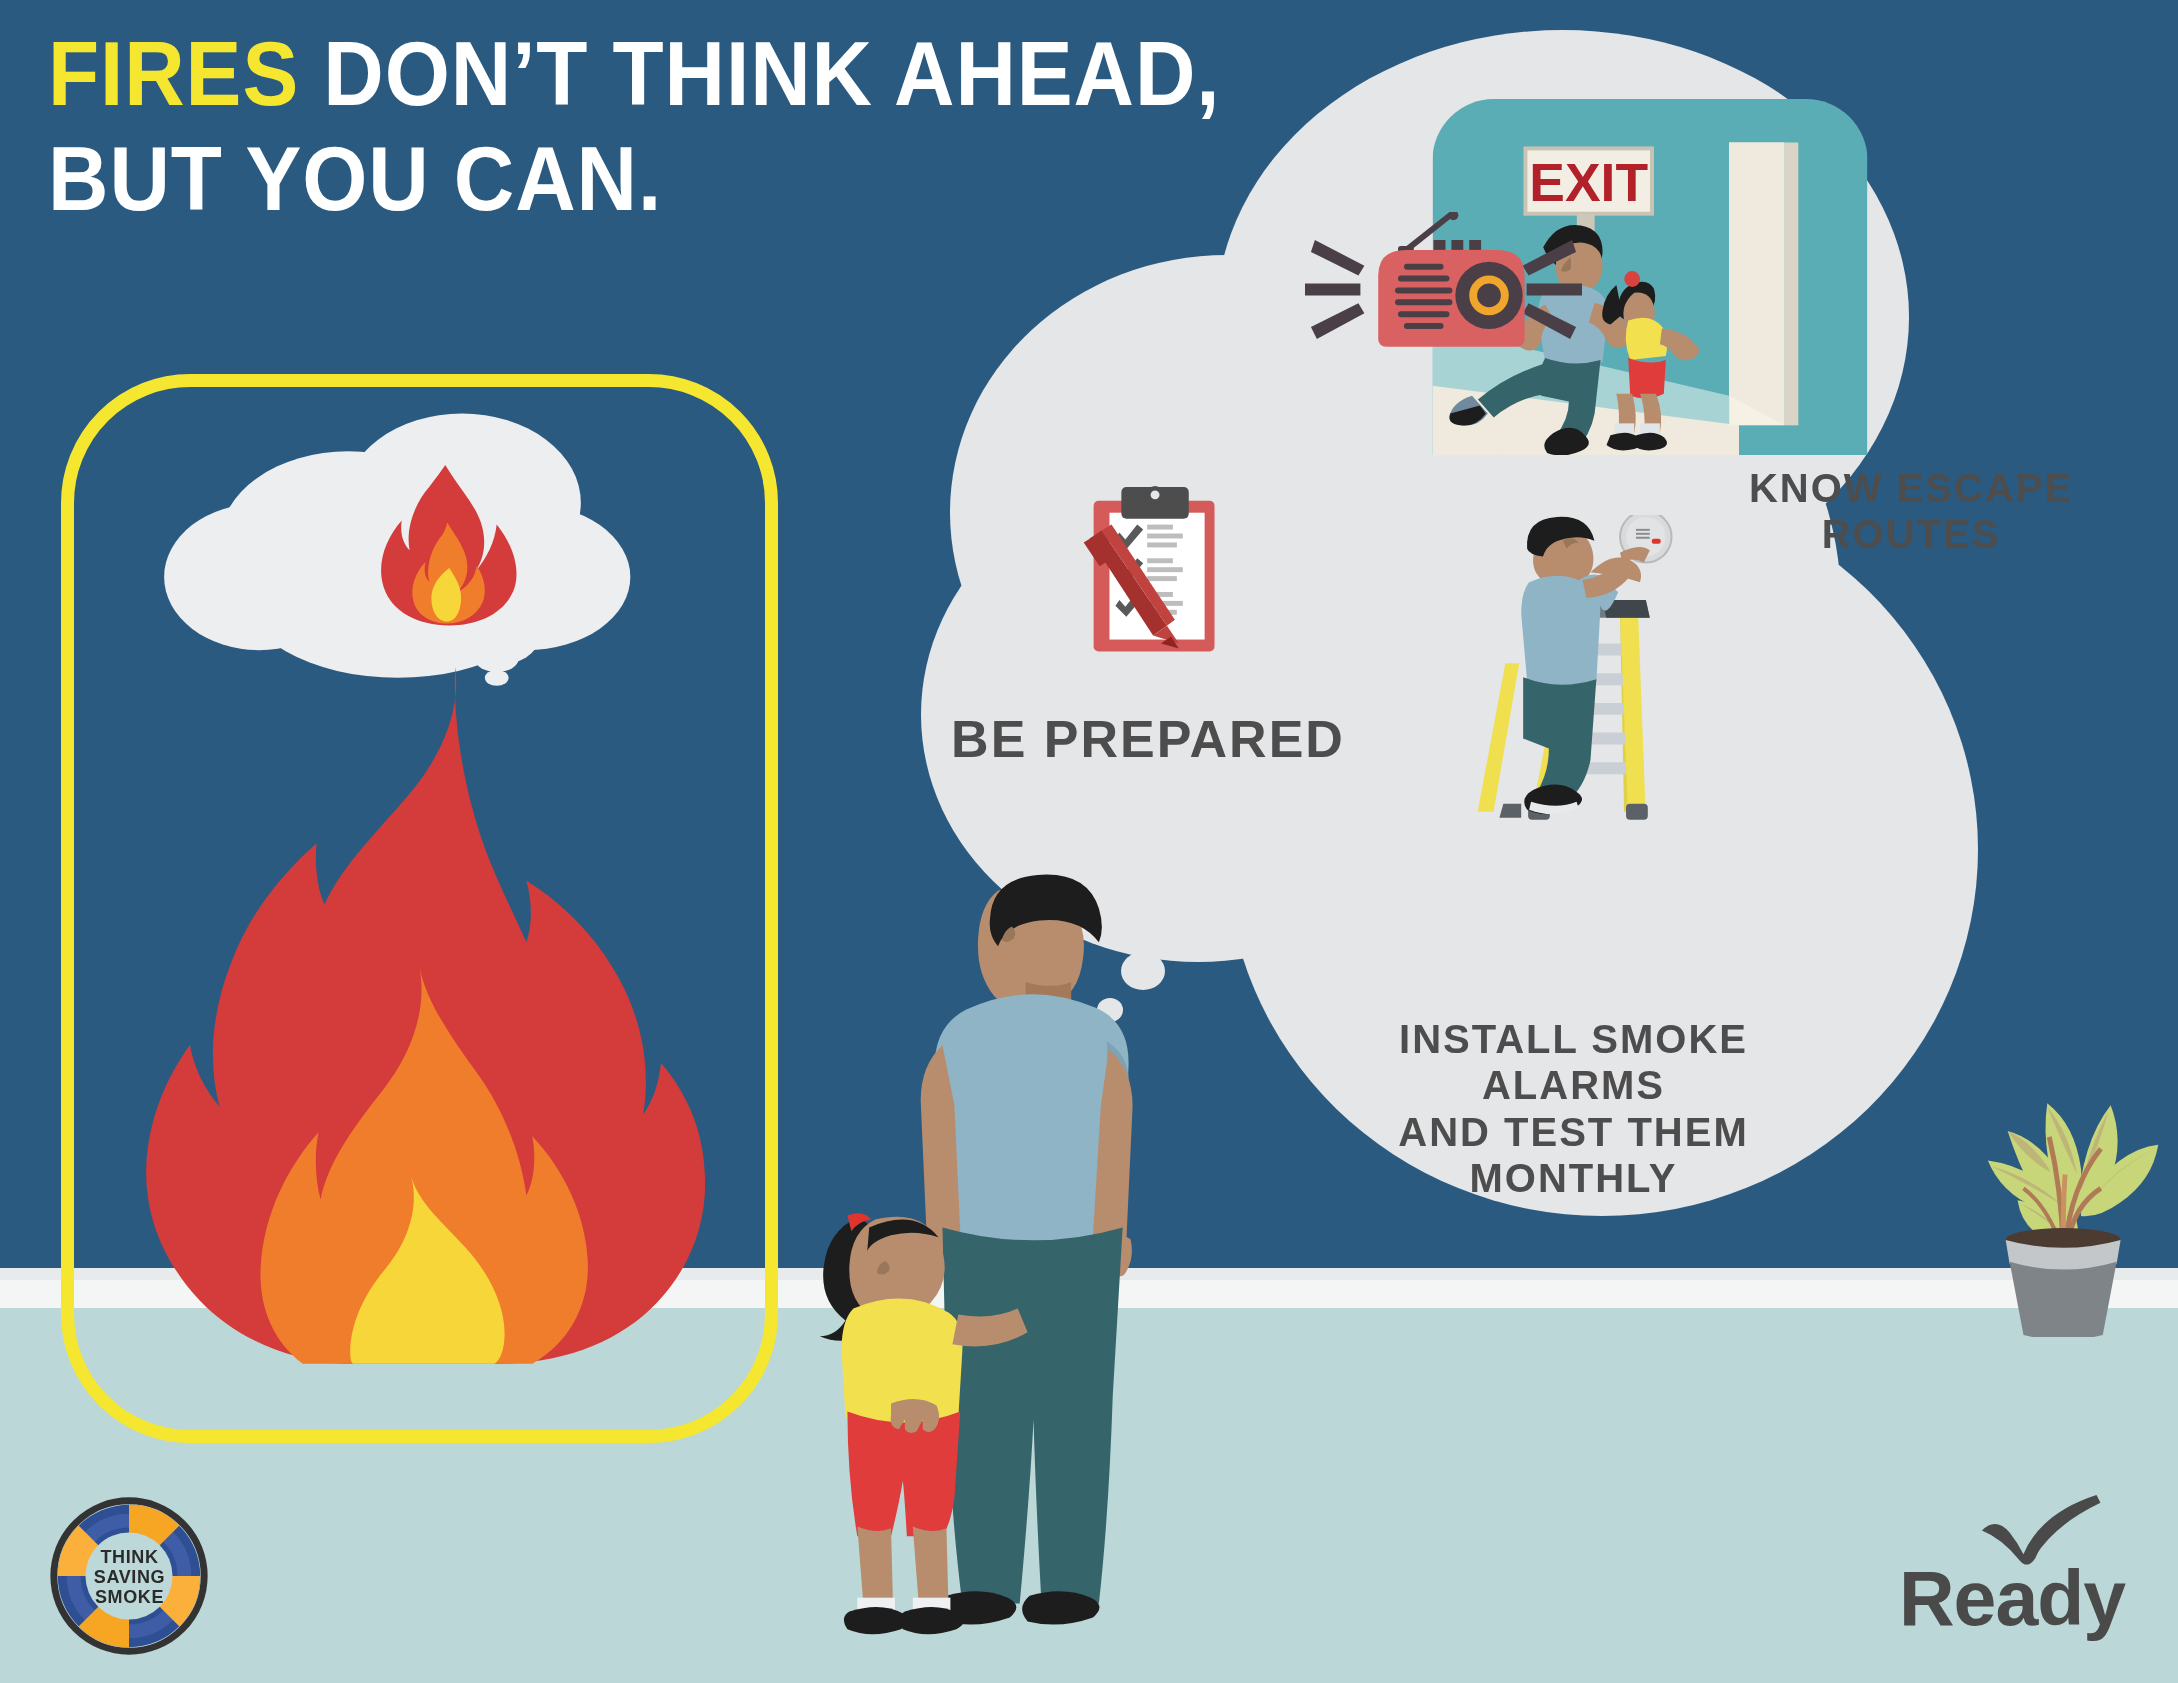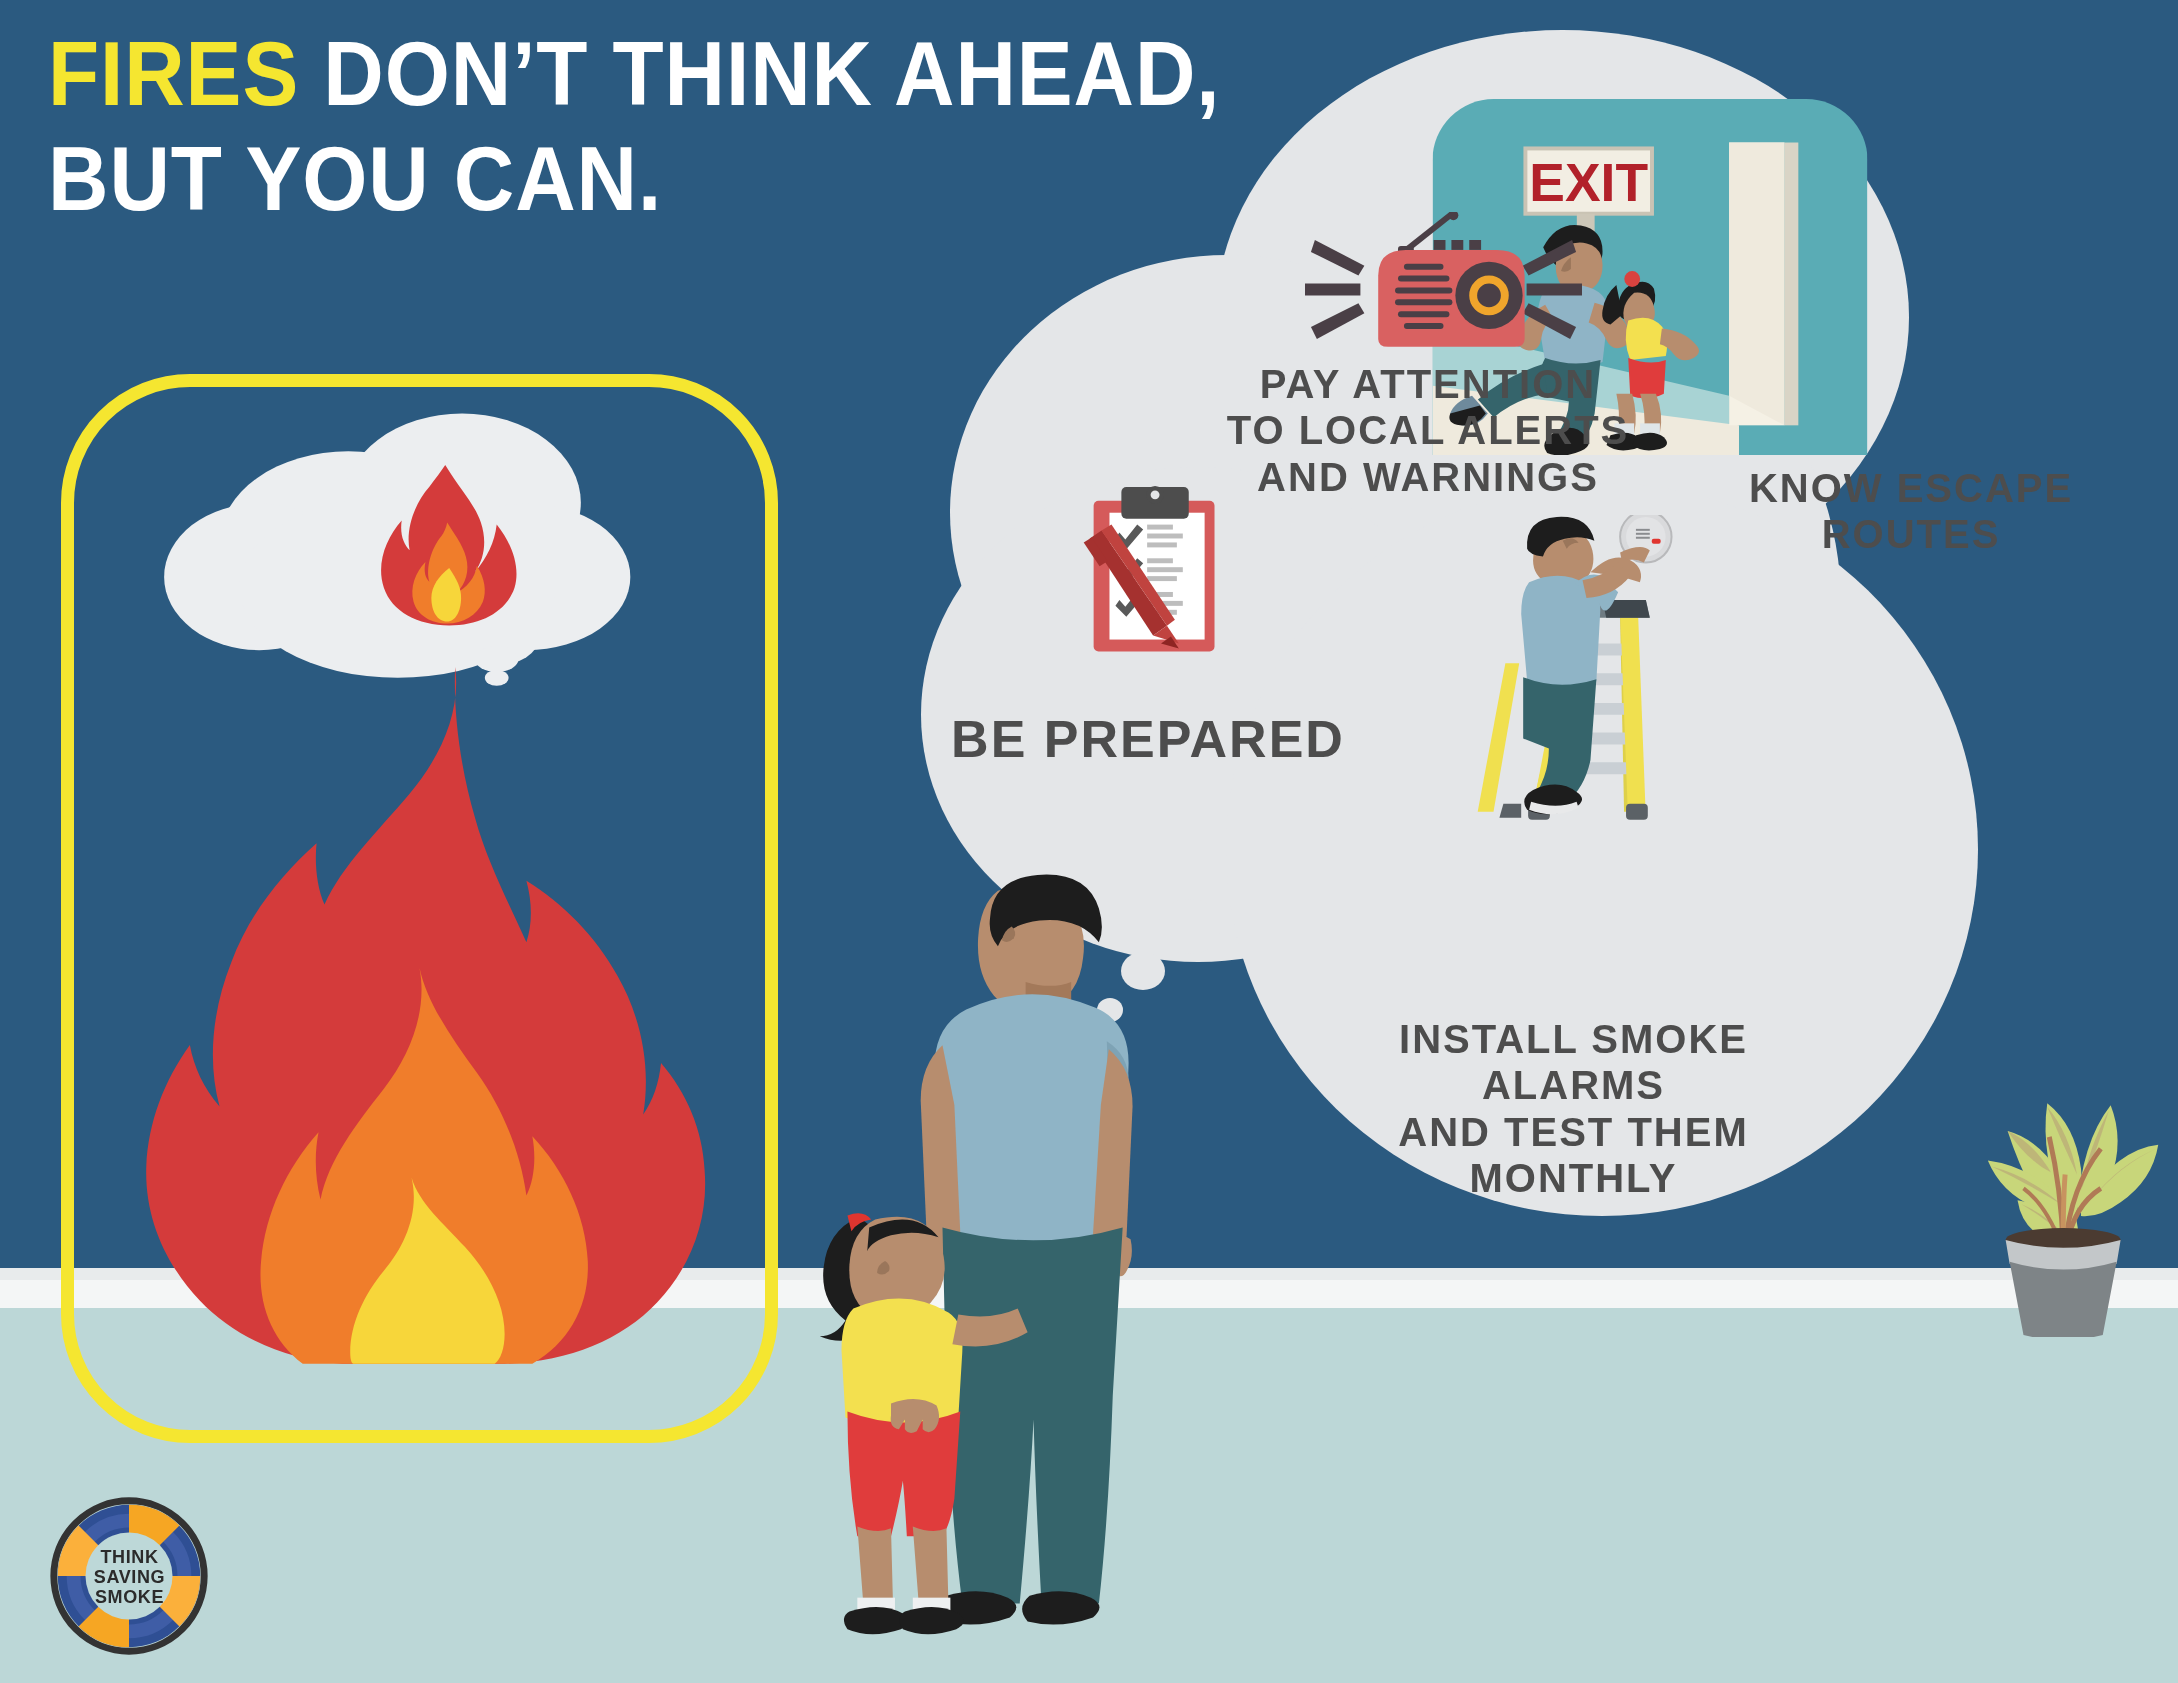--- a/index.html
+++ b/index.html
@@ -238,23 +238,20 @@
       <rect x="100" y="52" width="40" height="6" rx="3"></rect>
       <rect x="94" y="64" width="52" height="6" rx="3"></rect>
       <rect x="91" y="76" width="58" height="6" rx="3"></rect>
       <rect x="91" y="88" width="58" height="6" rx="3"></rect>
       <rect x="94" y="100" width="52" height="6" rx="3"></rect>
       <rect x="100" y="112" width="40" height="6" rx="3"></rect>
     </g>
     <circle cx="186" cy="84" r="34" fill="#4a3f46"></circle>
     <circle cx="186" cy="84" r="16" fill="none" stroke="#f0a52c" stroke-width="8"></circle>
   </svg>
-  <div class="clabel lbl-alerts" style="white-space:pre-line;">PAY ATTENTION
-TO LOCAL ALERTS
-AND WARNINGS</div>
 
   <svg class="abs" style="left:1038px;top:481px;" width="248" height="218" viewBox="0 0 250 220">
     <rect x="56" y="20" width="122" height="152" rx="5" fill="#d55a5a"></rect>
     <rect x="72" y="32" width="96" height="128" fill="#ffffff"></rect>
     <rect x="84" y="6" width="68" height="32" rx="5" fill="#4d4d4d"></rect>
     <circle cx="118" cy="14" r="9" fill="#4d4d4d"></circle>
     <circle cx="118" cy="14" r="4.5" fill="#e4e6e8"></circle>
     <g>
       <path d="M82 52 l6 7 l12 -15 l6 5 l-17 20 l-11 -11Z" fill="#595959"></path>
       <rect x="110" y="44" width="26" height="5" fill="#bdbdbd"></rect>
@@ -428,15 +425,22 @@
       </g>
       <circle cx="92" cy="92" r="44" fill="#bdd8d8"></circle>
     </svg>
     <div class="lss-text">
       <div>THINK</div>
       <div>SAVING</div>
       <div>SMOKE</div>
     </div>
   </div>
 
+  <div class="ready-logo">
+    <svg width="257" height="79" viewBox="0 0 260 80" style="position:absolute;left:69px;top:-6px;">
+      <path d="M14 40 q14 -14 28 2 q8 10 14 22 q18 -42 74 -60 q-48 28 -62 64 q-8 12 -16 2 q-18 -22 -38 -30Z" fill="#4a4a4a"></path>
+      <path d="M60 62 q22 -38 70 -58 l4 8 q-46 22 -66 54Z" fill="#4a4a4a"></path>
+    </svg>
+    <div class="ready-word">Ready</div>
+  </div>
 
 </div>
 
 
 </body></html>

